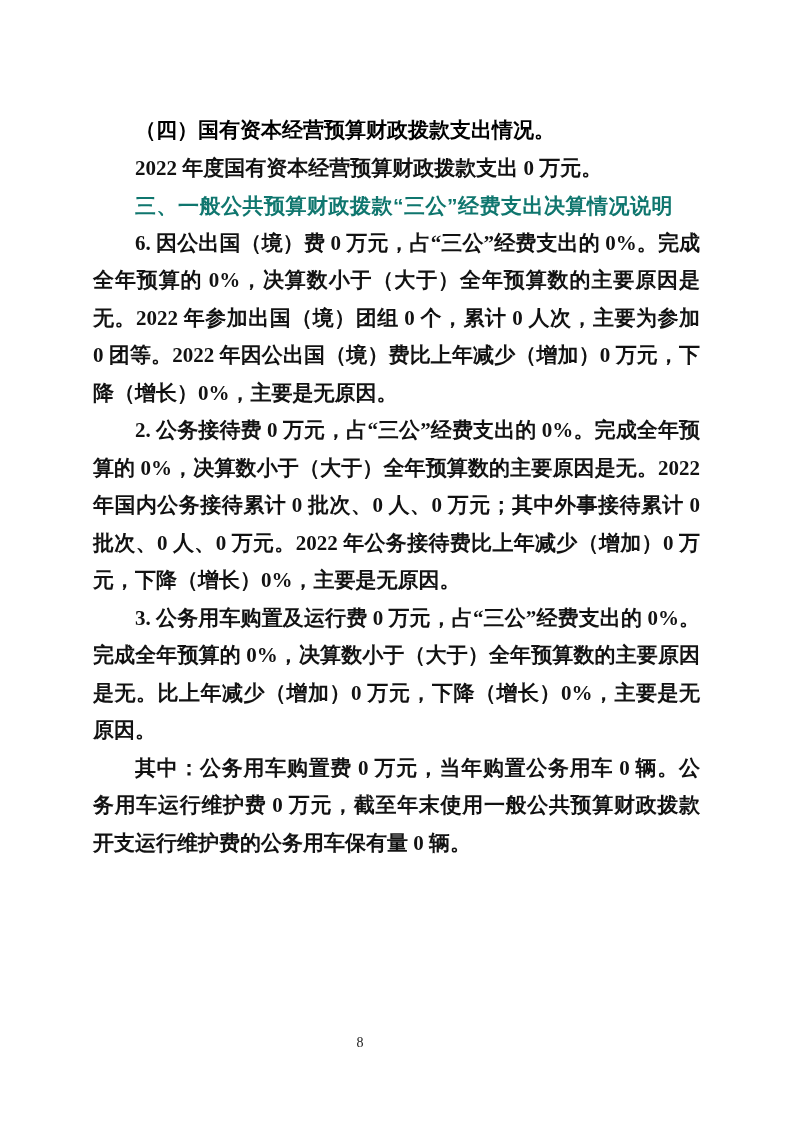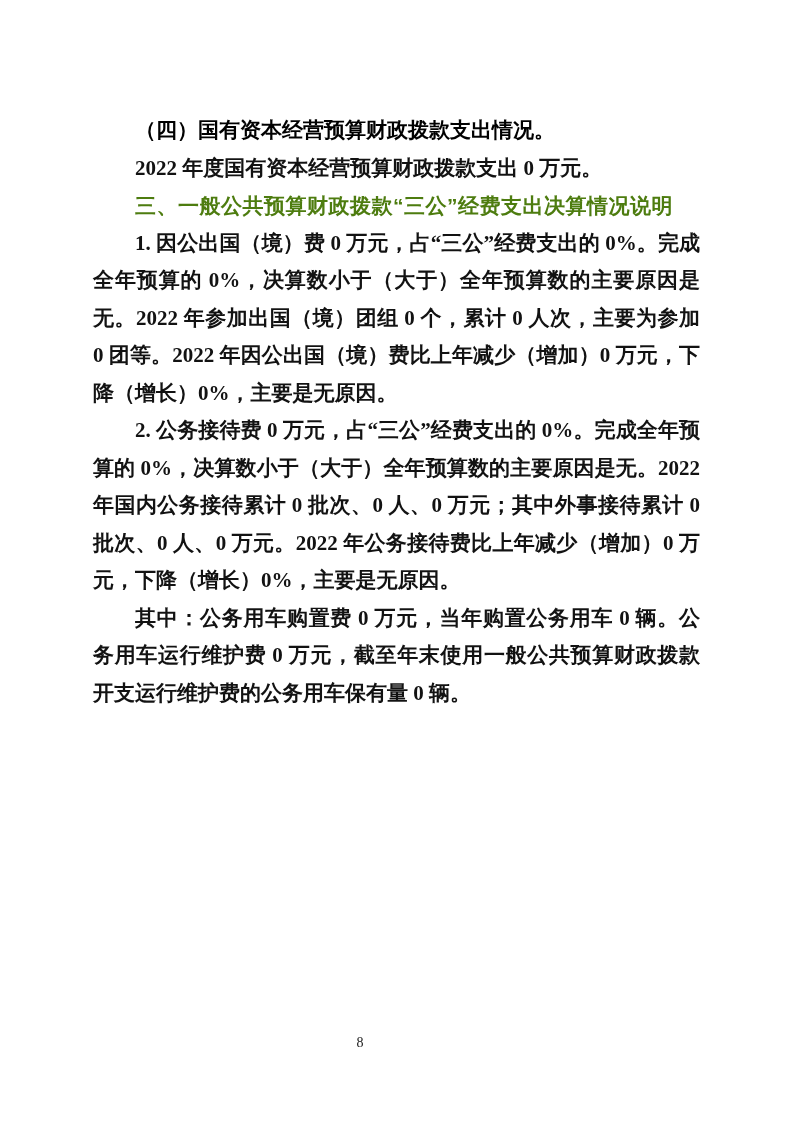--- a/index.html
+++ b/index.html
@@ -37,21 +37,21 @@
   
   .heading-kai {
     font-family: "Liberation Serif", serif;
     font-weight: bold;
     color: #000000;
   }
   
   .heading-hei {
     font-family: "Liberation Sans", sans-serif;
     font-weight: bold;
-    color: #4d7c0f;
+    color: #0f766e;
     letter-spacing: 0.5px;
   }
   
   .body-para {
     font-weight: bold;
   }
   .footer {
     position: absolute;
     left: 0;
     top: 1033px;
@@ -70,24 +70,25 @@
 
   <div class="content">
 
     <h3 class="heading-kai">（四）国有资本经营预算财政拨款支出情况。</h3>
 
     <p class="body-para">2022 年度国有资本经营预算财政拨款支出 0 万元。</p>
 
     <h2 class="heading-hei">三、一般公共预算财政拨款“三公”经费支出决算情况说明</h2>
 
 
-    <p class="body-para">1. 因公出国（境）费 0 万元，占“三公”经费支出的 0%。完成全年预算的 0%，决算数小于（大于）全年预算数的主要原因是无。2022 年参加出国（境）团组 0 个，累计 0 人次，主要为参加 0 团等。2022 年因公出国（境）费比上年减少（增加）0 万元，下降（增长）0%，主要是无原因。</p>
+    <p class="body-para">6. 因公出国（境）费 0 万元，占“三公”经费支出的 0%。完成全年预算的 0%，决算数小于（大于）全年预算数的主要原因是无。2022 年参加出国（境）团组 0 个，累计 0 人次，主要为参加 0 团等。2022 年因公出国（境）费比上年减少（增加）0 万元，下降（增长）0%，主要是无原因。</p>
 
     <p class="body-para">2. 公务接待费 0 万元，占“三公”经费支出的 0%。完成全年预算的 0%，决算数小于（大于）全年预算数的主要原因是无。2022 年国内公务接待累计 0 批次、0 人、0 万元；其中外事接待累计 0 批次、0 人、0 万元。2022 年公务接待费比上年减少（增加）0 万元，下降（增长）0%，主要是无原因。</p>
 
+    <p class="body-para">3. 公务用车购置及运行费 0 万元，占“三公”经费支出的 0%。完成全年预算的 0%，决算数小于（大于）全年预算数的主要原因是无。比上年减少（增加）0 万元，下降（增长）0%，主要是无原因。</p>
 
     <p class="body-para">其中：公务用车购置费 0 万元，当年购置公务用车 0 辆。公务用车运行维护费 0 万元，截至年末使用一般公共预算财政拨款开支运行维护费的公务用车保有量 0 辆。</p>
 
   </div>
 
   <div class="footer">
     <span>8</span>
   </div>
 
 </div>

